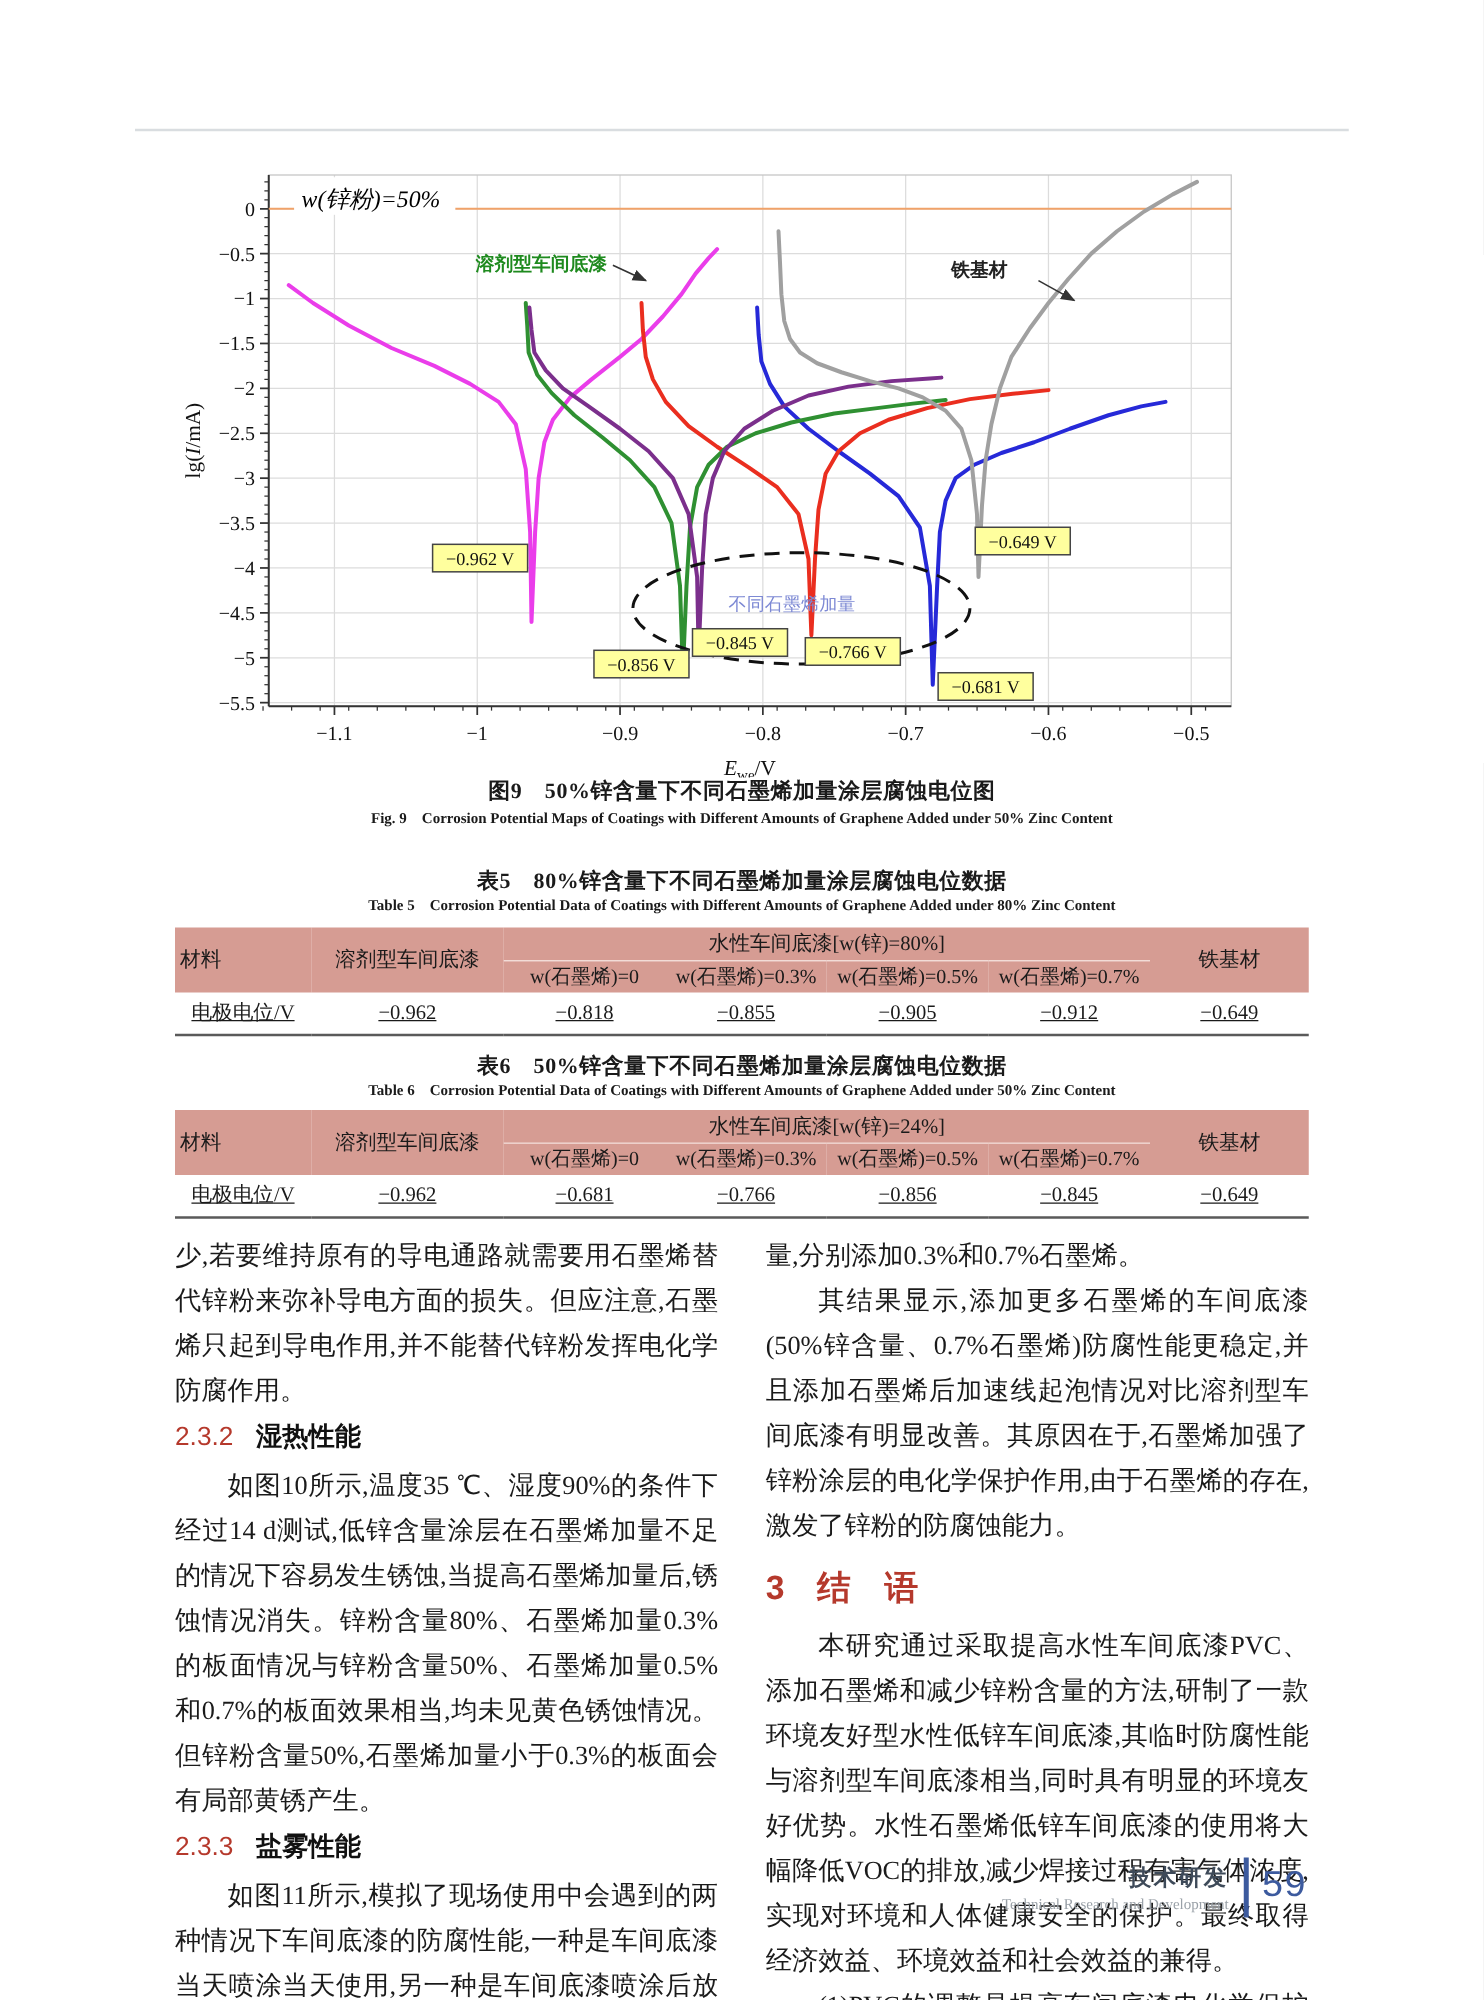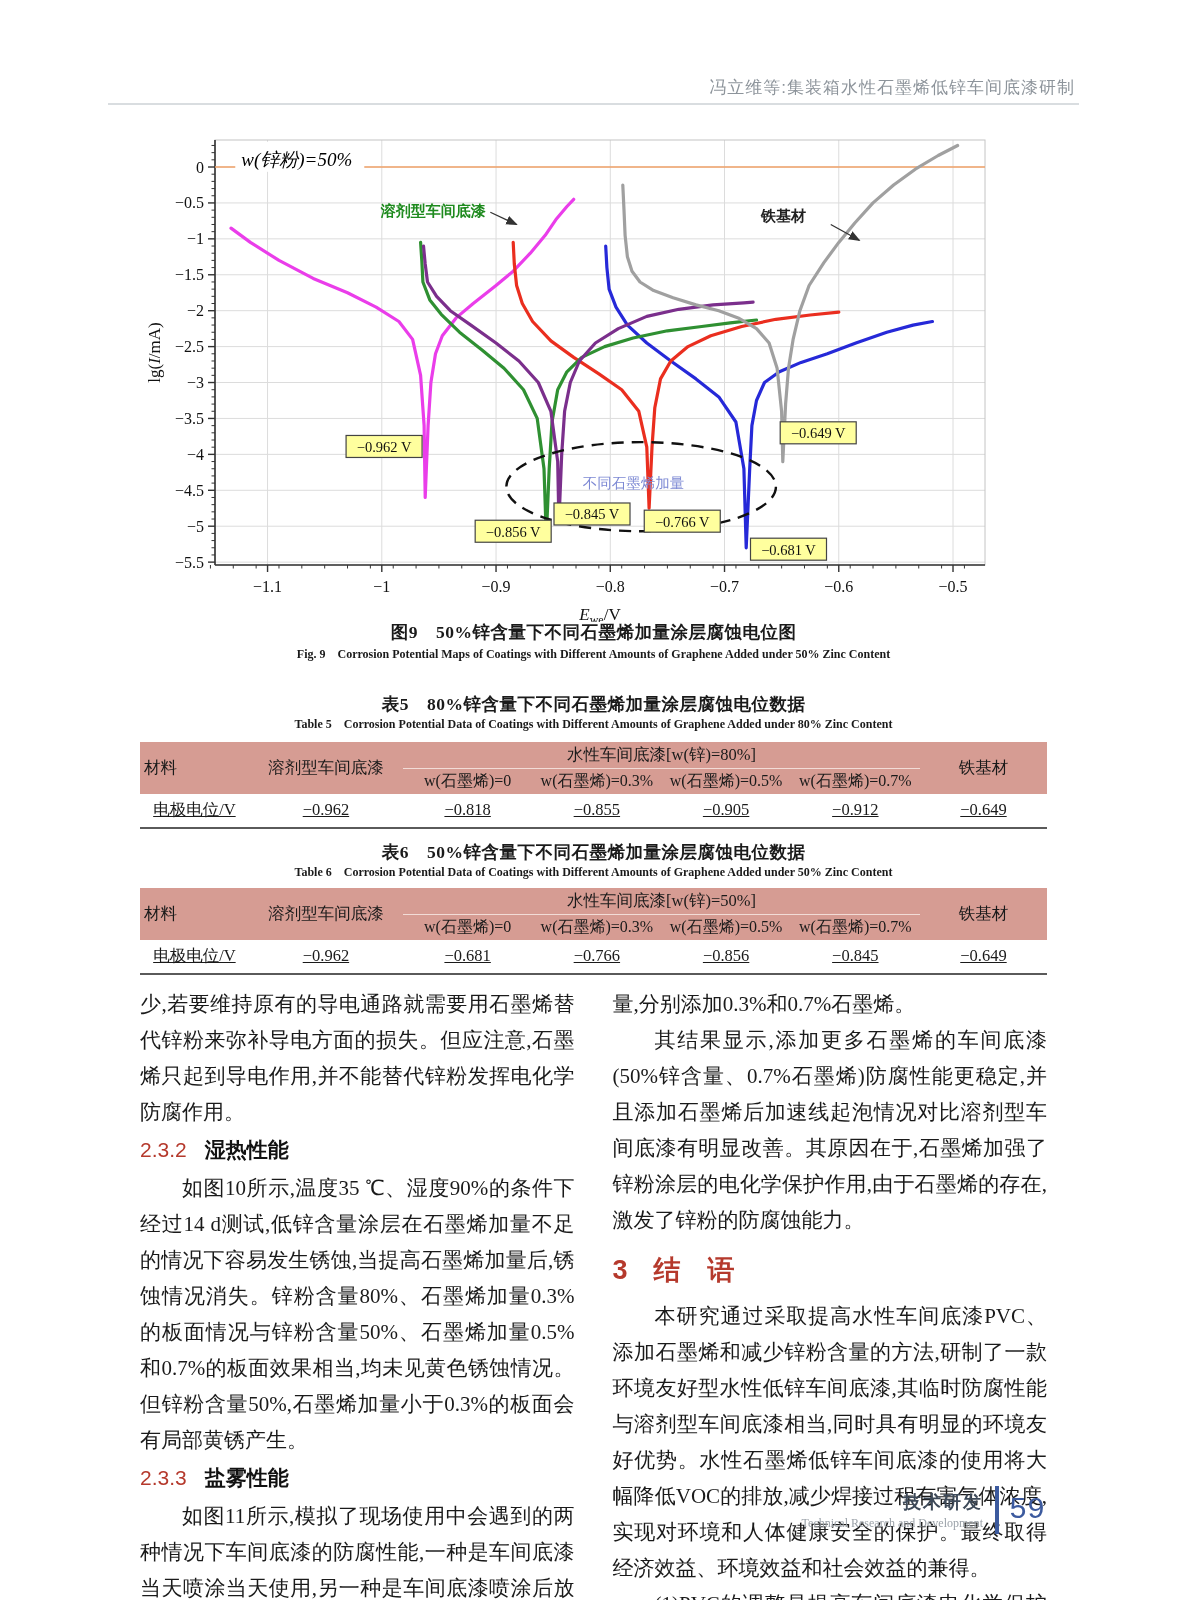--- a/index.html
+++ b/index.html
@@ -37,21 +37,20 @@
   .f-zh{font-family:"Liberation Sans",sans-serif;font-size:18px;font-weight:700;color:#3e4a59;letter-spacing:2px;}
   .f-en{font-size:12px;color:#9aa1a8;margin-top:2px;}
   .f-bar{width:4px;height:48px;background:#3c5a9e;margin:0 10px 0 12px;}
   .f-num{font-size:30px;color:#3c5a9e;font-family:Liberation Mono, monospace;}
 </style>
 </head>
 <body>
 
 <div class="page">
 
-  <div class="running-head">冯立维等:集装箱水性石墨烯低锌车间底漆研制</div>
   <div class="head-rule"></div>
 
   <div class="chart-wrap">
     <svg id="chart-svg" width="880" height="492" viewBox="0 0 880 492" xmlns="http://www.w3.org/2000/svg">
         <defs>
           <marker id="arr" markerWidth="9" markerHeight="8" refX="8" refY="3.5" orient="auto">
             <path d="M0,0 L9,3.5 L0,7 z" fill="#333"></path>
           </marker>
         </defs>
         <line x1="127.55192878338258" y1="10" x2="127.55192878338258" y2="435" stroke="#dcdcdc" stroke-width="1"></line>
@@ -280,21 +279,21 @@
         <col style="width:14.25%">
         <col style="width:14.25%">
         <col style="width:14.25%">
         <col style="width:14.25%">
         <col style="width:14%">
       </colgroup>
     <thead>
       <tr>
         <th class="mat" rowspan="2">材料</th>
         <th rowspan="2">溶剂型车间底漆</th>
-        <th class="grp" colspan="4">水性车间底漆[w(锌)=50%]</th>
+        <th class="grp" colspan="4">水性车间底漆[w(锌)=24%]</th>
         <th rowspan="2">铁基材</th>
       </tr>
       <tr>
         <th class="sub">w(石墨烯)=0</th>
         <th class="sub">w(石墨烯)=0.3%</th>
         <th class="sub">w(石墨烯)=0.5%</th>
         <th class="sub">w(石墨烯)=0.7%</th>
       </tr>
     </thead>
     <tbody>

